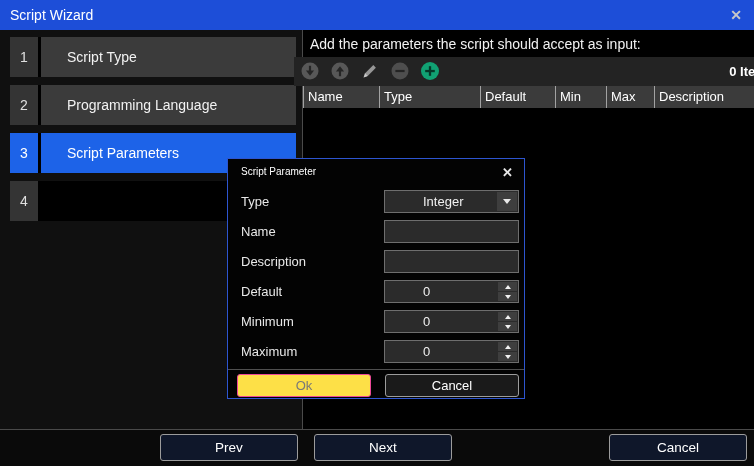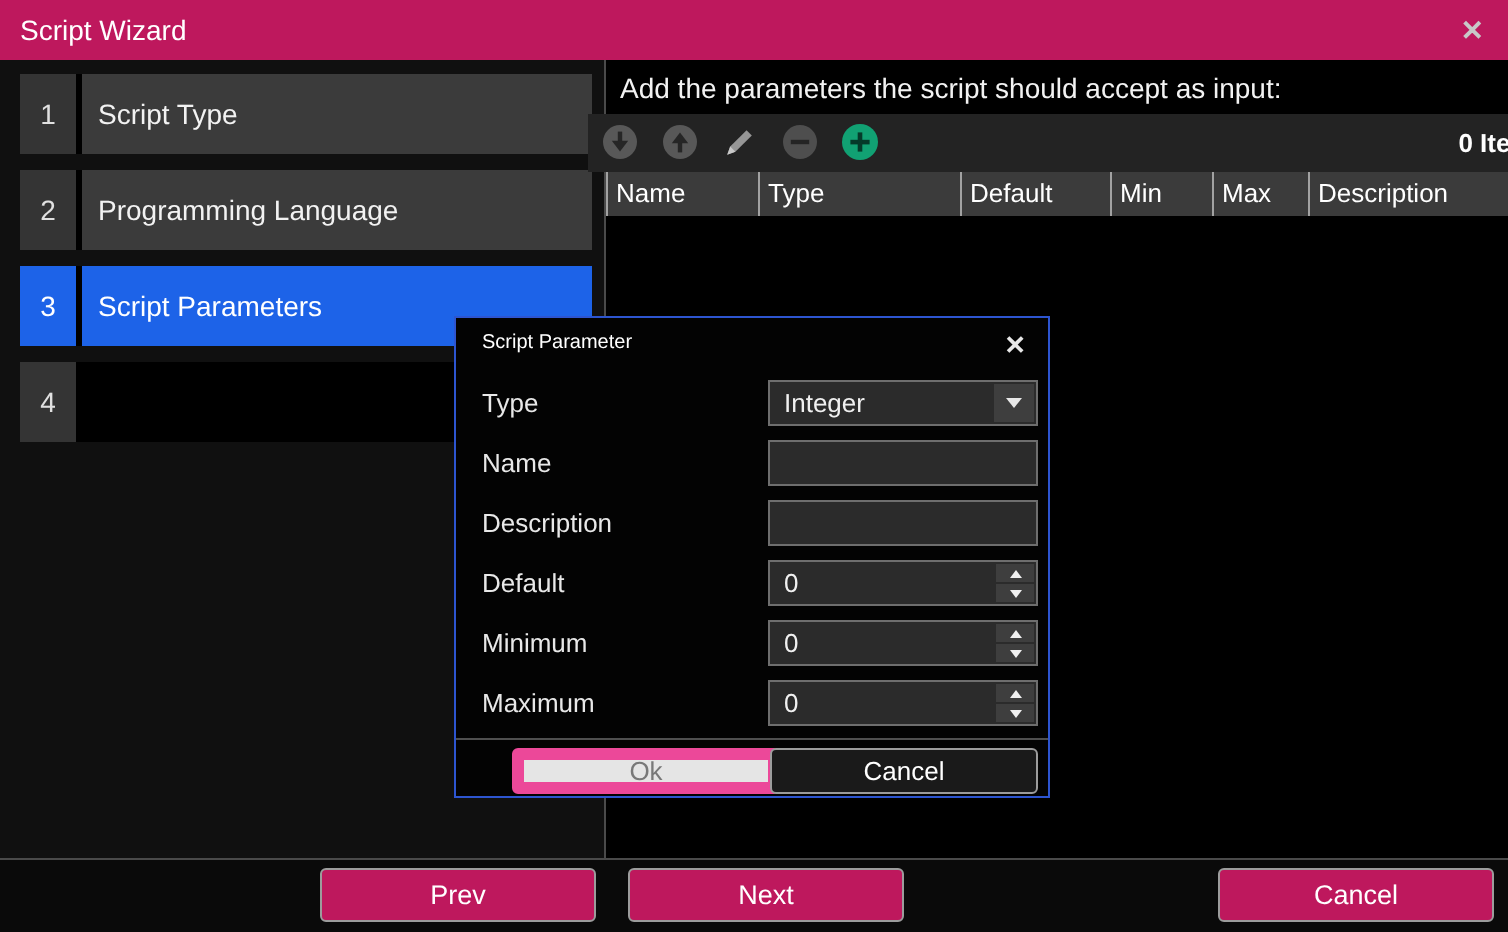--- a/index.html
+++ b/index.html
@@ -2,62 +2,62 @@
 <html><head>
 <meta charset="utf-8">
 <style>
   html,body{margin:0;padding:0;}
   body{
     width:754px;height:466px;position:relative;background:#000;
     font-family:"Liberation Sans", sans-serif;overflow:hidden;
     -webkit-font-smoothing:antialiased;
   }
   
-  .titlebar{position:absolute;left:0;top:0;width:754px;height:30px;background:#be185d;}
+  .titlebar{position:absolute;left:0;top:0;width:754px;height:30px;background:#1d4ed8;}
   .titlebar .title{position:absolute;left:10px;top:0;line-height:30px;font-size:14px;color:#fff;}
   .titlebar .close{position:absolute;right:12px;top:5px;color:#c8c8c8;font-size:14px;font-weight:bold;cursor:default;line-height:20px;}
   
   .sidepanel{position:absolute;left:0;top:30px;width:302px;height:400px;background:#101010;}
   .side-item{position:absolute;left:10px;width:286px;height:40px;display:flex;background:#000;}
   .side-item .num{width:28px;background:#343434;color:#e0e0e0;display:flex;align-items:center;justify-content:center;font-size:14px;margin-right:3px;}
-  .side-item .lbl{flex:1;background:#3b3b3b;color:#f2f2f2;display:flex;align-items:center;padding-left:8px;font-size:14px;}
+  .side-item .lbl{flex:1;background:#3b3b3b;color:#f2f2f2;display:flex;align-items:center;padding-left:26px;font-size:14px;}
   .side-item.selected .num,.side-item.selected .lbl{background:#1d63e8;color:#fff;}
   .vdivider{position:absolute;left:302px;top:30px;width:1px;height:399px;background:#4a4a4a;}
   .hdivider{position:absolute;left:0;top:429px;width:754px;height:1px;background:#4a4a4a;}
   
   .instruction{position:absolute;left:310px;top:31px;width:440px;line-height:26px;font-size:14px;color:#f2f2f2;}
   .toolbar{position:absolute;left:294px;top:57px;width:451px;height:29px;background:#232323;padding-left:38px;}
   .toolbar .icons{position:absolute;left:6px;top:4px;display:flex;gap:10px;}
   .toolbar .icons svg{display:block;}
   .toolbar .count{position:absolute;right:9px;top:0;line-height:29px;font-size:13px;font-weight:bold;color:#fff;}
   .thead{position:absolute;left:303px;top:86px;width:451px;height:22px;background:#3b3b3b;display:flex;}
   .thead .cell{border-left:1px solid #a2a2a2;padding-left:4px;font-size:13px;color:#fff;line-height:22px;overflow:hidden;white-space:nowrap;}
   .c-name{width:71px;} .c-type{width:96px;} .c-default{width:70px;} .c-min{width:46px;} .c-max{width:43px;} .c-desc{flex:1;}
   .tbody{position:absolute;left:303px;top:108px;width:451px;height:321px;background:#000;}
   
   .modal{position:absolute;left:227px;top:158px;width:298px;height:241px;background:#030303;border:1px solid #2d55d0;box-sizing:border-box;}
   .modal .mtitle{position:absolute;left:13px;top:7px;font-size:10px;color:#fff;}
   .modal .mclose{position:absolute;right:11px;top:5px;color:#e8e8e8;font-size:13px;font-weight:bold;line-height:18px;}
   .mrow-label{position:absolute;left:13px;height:23px;line-height:23px;font-size:13px;color:#e8e8e8;}
-  .mctrl{position:absolute;left:156px;width:135px;height:23px;background:#2b2b2b;border:1px solid #6e6e6e;box-sizing:border-box;display:flex;}
+  .mctrl{position:absolute;left:156px;width:135px;height:23px;background:#2b2b2b;border:1px solid #6e6e6e;box-sizing:border-box;display:flex;padding-left:31px;}
   .mctrl .val{flex:1;color:#f0f0f0;font-size:13px;line-height:21px;padding-left:7px;overflow:hidden;}
   .dd-btn{width:20px;margin:1px;background:#3e3e3e;display:flex;align-items:center;justify-content:center;}
   .tri-down{width:0;height:0;border-left:4px solid transparent;border-right:4px solid transparent;border-top:5px solid #e8e8e8;}
   .spin{width:19px;margin:1px;display:flex;flex-direction:column;gap:1px;}
   .spin .sbtn{flex:1;background:#3e3e3e;display:flex;align-items:center;justify-content:center;}
   .tri-up-s{width:0;height:0;border-left:3.5px solid transparent;border-right:3.5px solid transparent;border-bottom:4.5px solid #f0f0f0;}
   .tri-down-s{width:0;height:0;border-left:3.5px solid transparent;border-right:3.5px solid transparent;border-top:4.5px solid #f0f0f0;}
   .mdivider{position:absolute;left:0;top:210px;width:296px;height:1px;background:#4f4f4f;}
   .mbtn{position:absolute;top:215px;width:134px;height:23px;border-radius:3px;box-sizing:border-box;
         display:flex;align-items:center;justify-content:center;font-size:13px;}
-  .mbtn.ok{left:9px;background:#e5e5e5;border:6px solid #ec4899;color:#787878;margin-left:19px;}
+  .mbtn.ok{left:9px;background:#fde047;border:1px solid #ec4899;color:#787878;}
   .mbtn.cancel{left:157px;background:#1a1a1a;border:1px solid #9c9c9c;color:#fff;}
   
   .footer{position:absolute;left:0;top:430px;width:754px;height:36px;background:#0a0a0a;}
-  .fbtn{position:absolute;top:4px;height:27px;width:138px;background:#be185d;border:1px solid #9c9c9c;
+  .fbtn{position:absolute;top:4px;height:27px;width:138px;background:#0f172a;border:1px solid #9c9c9c;
         border-radius:3px;box-sizing:border-box;display:flex;align-items:center;justify-content:center;
         color:#fff;font-size:13.5px;}
 </style>
 </head>
 <body>
 
 <div class="titlebar">
   <span class="title">Script Wizard</span>
   <span class="close">✕</span>
 </div>

